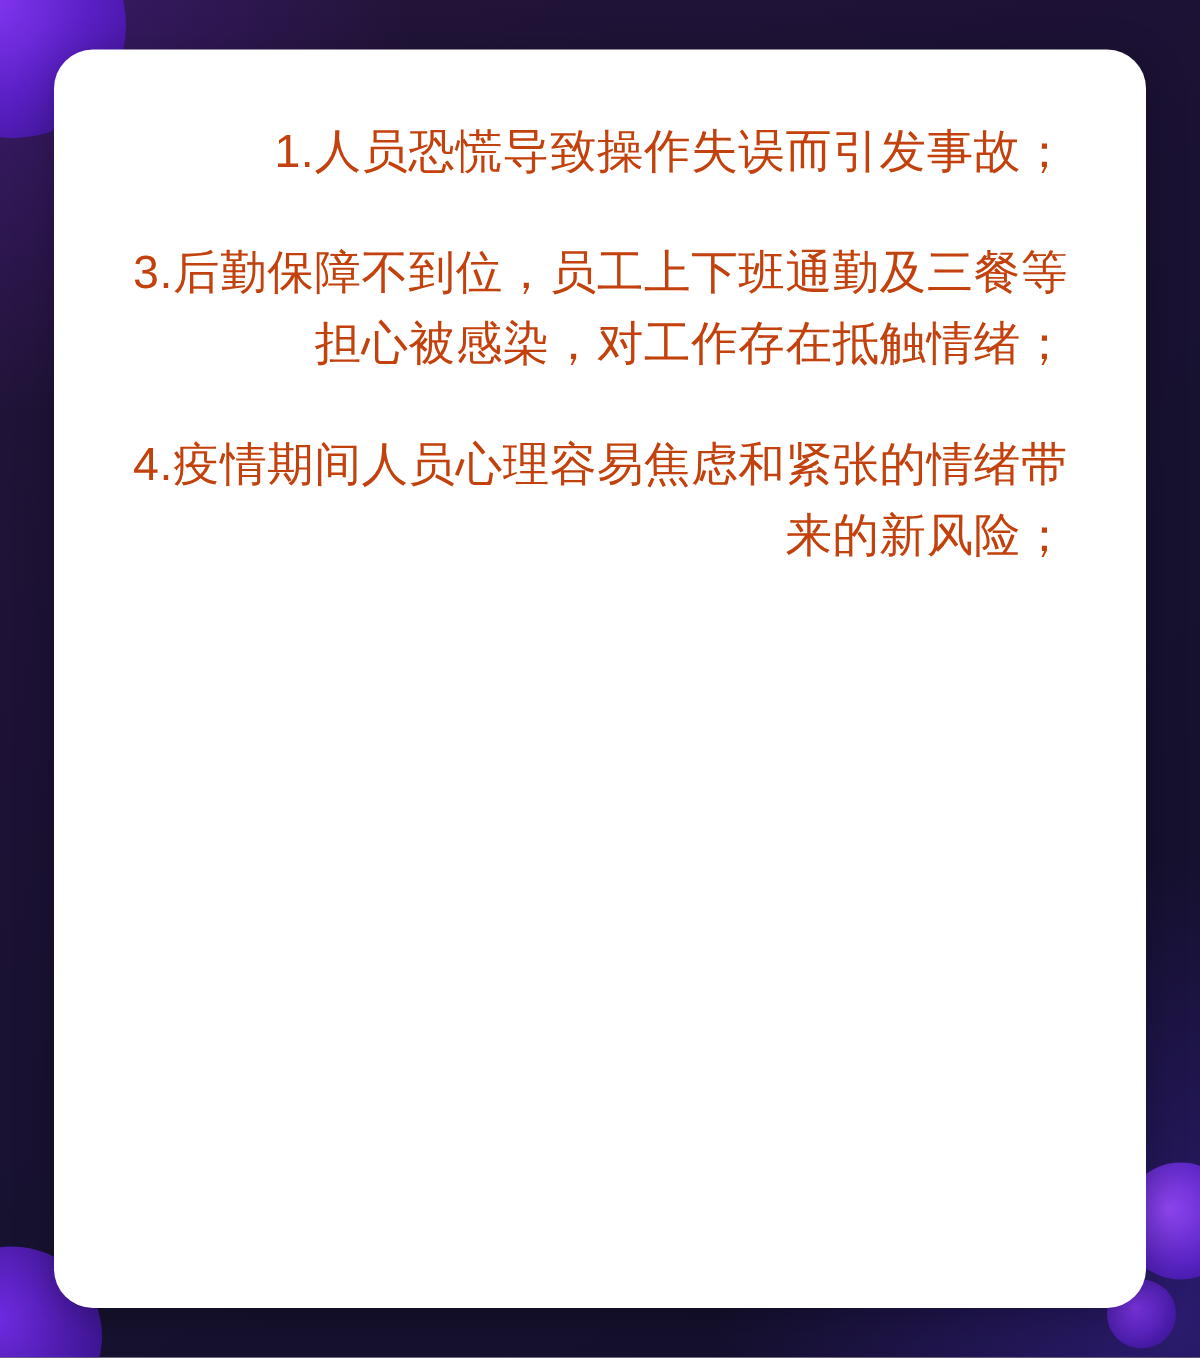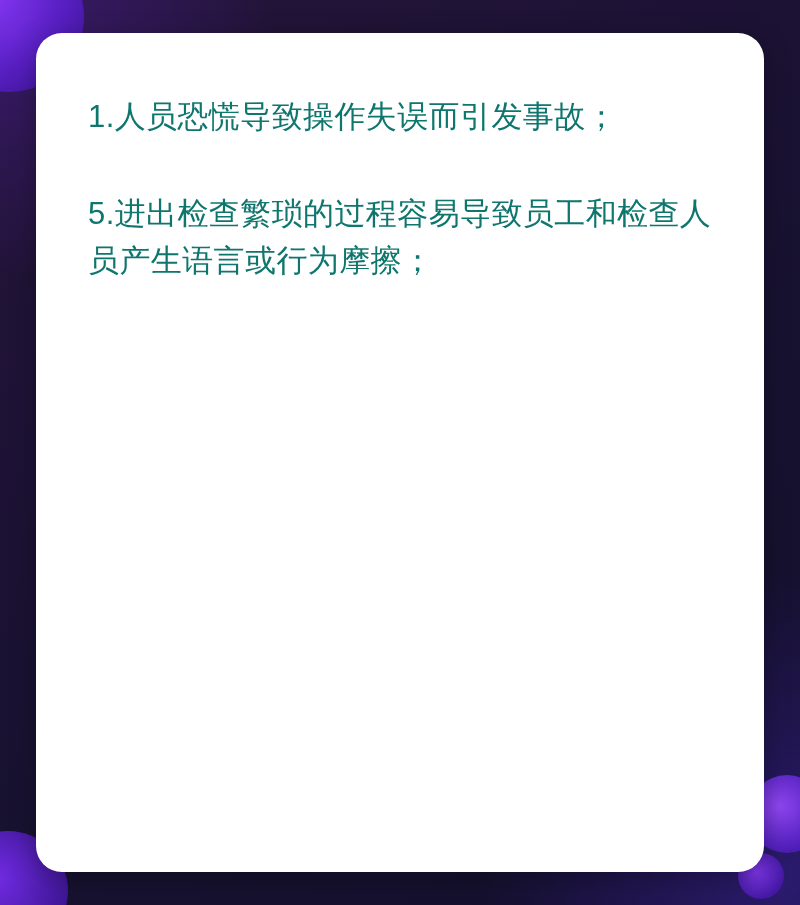--- a/index.html
+++ b/index.html
@@ -63,40 +63,41 @@
     background: #ffffff;
     border-radius: 26px;
     box-shadow: 0 6px 28px rgba(0,0,0,0.28);
     padding: 44px 52px 30px 52px;
   }
   .content {
     display: flex;
     flex-direction: column;
   }
   .para {
-    color: #0f766e;
+    color: #c2410c;
     font-size: 31px;
     line-height: 1.52;
     letter-spacing: 0.4px;
-    margin: 16px 0 34px 0;
-    text-align: left;
+    margin: 0 0 34px 0;
+    text-align: right;
     word-break: break-all;
   }
   .para:last-child {
     margin-bottom: 0;
   }
 </style>
 </head>
 <body>
 
 <div class="poster">
   <div class="blob blob-tl"></div>
   <div class="blob blob-bl"></div>
   <div class="blob blob-br"></div>
   <div class="blob blob-br2"></div>
 
   <div class="card">
     <div class="content">
       <p class="para">1.人员恐慌导致操作失误而引发事故；</p>
-      <p class="para">5.进出检查繁琐的过程容易导致员工和检查人员产生语言或行为摩擦；</p>
+      <p class="para">3.后勤保障不到位，员工上下班通勤及三餐等担心被感染，对工作存在抵触情绪；</p>
+      <p class="para">4.疫情期间人员心理容易焦虑和紧张的情绪带来的新风险；</p>
     </div>
   </div>
 </div>
 
 </body></html>

